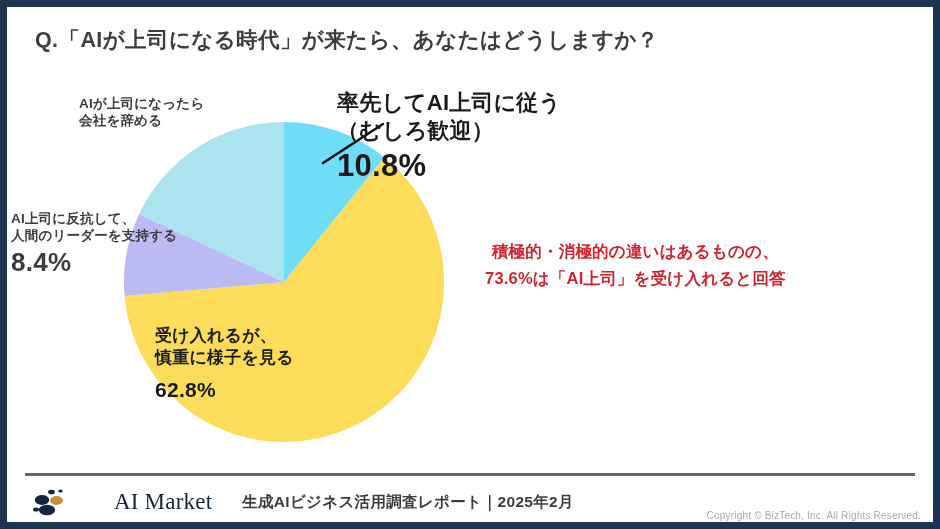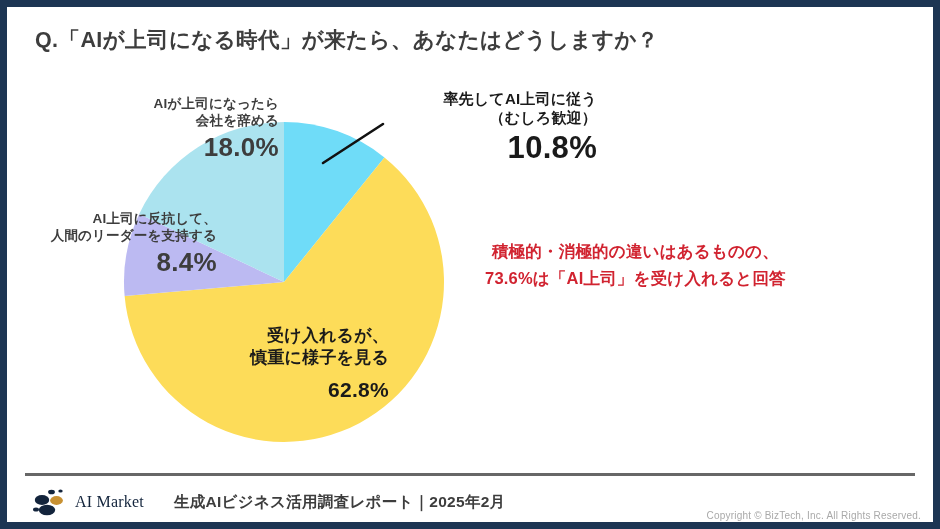--- a/index.html
+++ b/index.html
@@ -47,21 +47,21 @@
     width: 330px;
     height: 330px;
   }
   #pie-svg { display: block; }
 
   
   .lbl {
     position: absolute;
     color: #3d3d3d;
     line-height: 1.28;
-    text-align: right;
+    text-align: left;
   }
   .lbl .cap {
     font-size: 13.5px;
     font-weight: bold;
     letter-spacing: 0.2px;
     white-space: nowrap;
   }
   .lbl .pct {
     font-size: 26px;
     font-weight: bold;
@@ -74,21 +74,21 @@
   #lbl-accept {
     left: 148px; top: 318px; width: 234px;
     color: #1a1a1a;
   }
   #lbl-accept .cap { font-size: 17px; }
   #lbl-accept .pct { font-size: 21px; margin-top: 8px; }
   #lbl-follow {
     left: 330px; top: 82px; width: 260px;
     color: #1a1a1a;
   }
-  #lbl-follow .cap { font-size: 15px; }
+  #lbl-follow .cap { font-size: 22px; }
   #lbl-follow .pct { font-size: 31px; }
 
   
   #leader {
     position: absolute;
     left: 300px;
     top: 108px;
     width: 90px;
     height: 60px;
   }
@@ -125,24 +125,25 @@
     height: 34px;
   }
   #logo-mark {
     width: 42px;
     height: 30px;
     margin-right: 4px;
     flex: none;
   }
   #brand {
     font-family: "Liberation Serif", "DejaVu Serif", serif;
-    font-size: 16px;
+    font-size: 23px;
     color: #13243c;
     letter-spacing: 0.2px;
     white-space: nowrap;
+    margin-left: 39px;
   }
   #report-line {
     margin-left: 30px;
     font-size: 15.5px;
     font-weight: bold;
     color: #3d3d3d;
     letter-spacing: 0.3px;
     white-space: nowrap;
   }
   #copyright {
@@ -176,21 +177,20 @@
       </svg>
     </div>
 
     <svg id="leader">
       <line x1="16" y1="48" x2="76" y2="9" stroke="#111111" stroke-width="2.6" stroke-linecap="round"></line>
     </svg>
 
     <div class="lbl" id="lbl-quit">
       <div class="cap">AIが上司になったら</div>
       <div class="cap">会社を辞める</div>
-      <div class="pct">18.0%</div>
     </div>
 
     <div class="lbl" id="lbl-resist">
       <div class="cap">AI上司に反抗して、</div>
       <div class="cap">人間のリーダーを支持する</div>
       <div class="pct">8.4%</div>
     </div>
 
     <div class="lbl" id="lbl-accept">
       <div class="cap">受け入れるが、</div>

